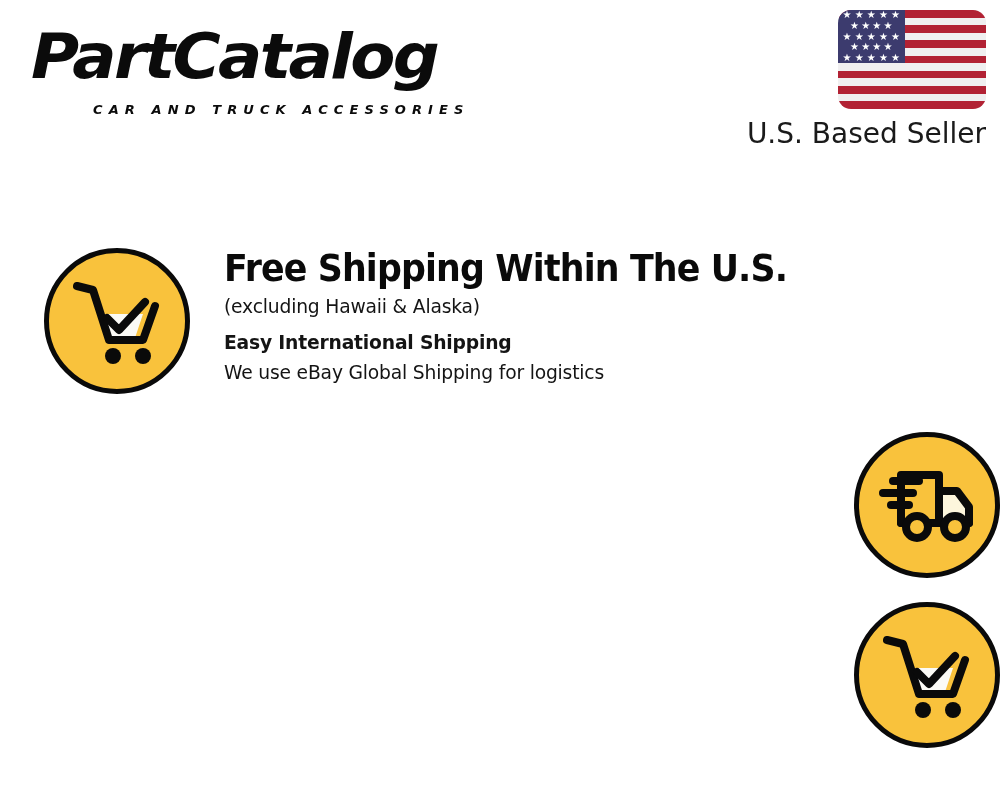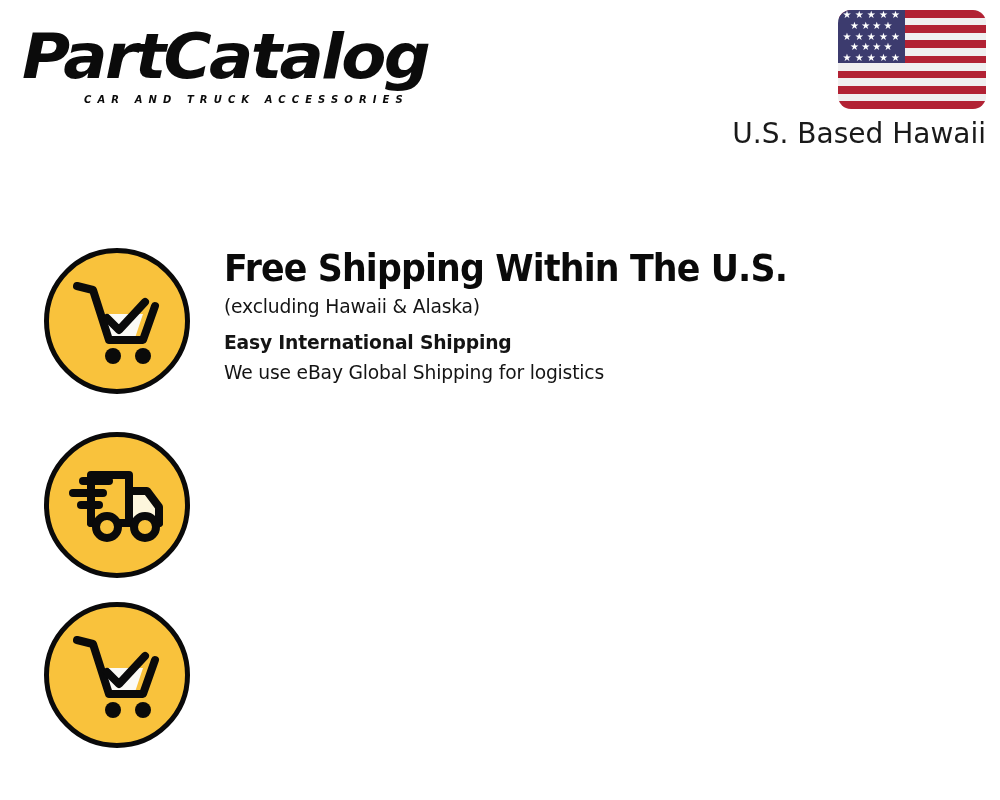--- a/index.html
+++ b/index.html
@@ -15,46 +15,46 @@
   .banner {
     position: relative;
     width: 1000px;
     height: 800px;
     background: #ffffff;
   }
 
   
   .brand-logo {
     position: absolute;
-    left: 22px;
+    left: 31px;
     top: 22px;
     width: 470px;
     height: 96px;
   }
   .brand-wordmark {
     font-family: "DejaVu Sans", sans-serif;
     font-weight: 700;
     font-style: italic;
     font-size: 62px;
     line-height: 70px;
     letter-spacing: -2.5px;
     color: #0b0b0b;
     white-space: nowrap;
     transform: scaleX(1.06);
     transform-origin: left center;
   }
   .brand-tagline {
     font-family: "DejaVu Sans", sans-serif;
     font-weight: 700;
     font-style: italic;
-    font-size: 10px;
+    font-size: 13px;
     letter-spacing: 6.1px;
     color: #0b0b0b;
     white-space: nowrap;
-    margin-top: 2px;
+    margin-top: 10px;
     margin-left: 62px;
   }
 
   .seller-badge {
     position: absolute;
     right: 14px;
     top: 10px;
     width: 272px;
     text-align: right;
   }
@@ -110,20 +110,21 @@
   .features {
     position: absolute;
     left: 0;
     top: 240px;
     width: 1000px;
   }
   .feature-row {
     position: relative;
     display: flex;
     align-items: flex-start;
+    justify-content: flex-end;
   }
   .feature-row.row-1 { height: 182px; }
   .feature-row.row-2 { height: 170px; }
   .feature-row.row-3 { height: 170px; }
 
   .icon-badge {
     position: relative;
     flex: 0 0 auto;
     width: 146px;
     height: 146px;
@@ -234,21 +235,21 @@
         </div>
         <div class="star-row">
           <span class="star">★</span>
           <span class="star">★</span>
           <span class="star">★</span>
           <span class="star">★</span>
           <span class="star">★</span>
         </div>
       </div>
     </div>
-    <div class="seller-label">U.S. Based Hawaii</div>
+    <div class="seller-label">U.S. Based Seller</div>
   </div>
 
   <div class="features">
 
     <div class="feature-row row-1">
       <div class="icon-badge">
         <svg width="96" height="90" viewBox="0 0 96 90" fill="none">
           <path d="M30 38 H74 L66 62 H36 Z" fill="#FBFAF5"></path>
           <path d="M8 10 L24 14 L40 64 H74 L86 30" stroke="#0A0A0A" stroke-width="8" stroke-linecap="round" stroke-linejoin="round" fill="none"></path>
           <path d="M38 42 L50 54 L76 26" stroke="#0A0A0A" stroke-width="8" stroke-linecap="round" stroke-linejoin="round" fill="none"></path>

